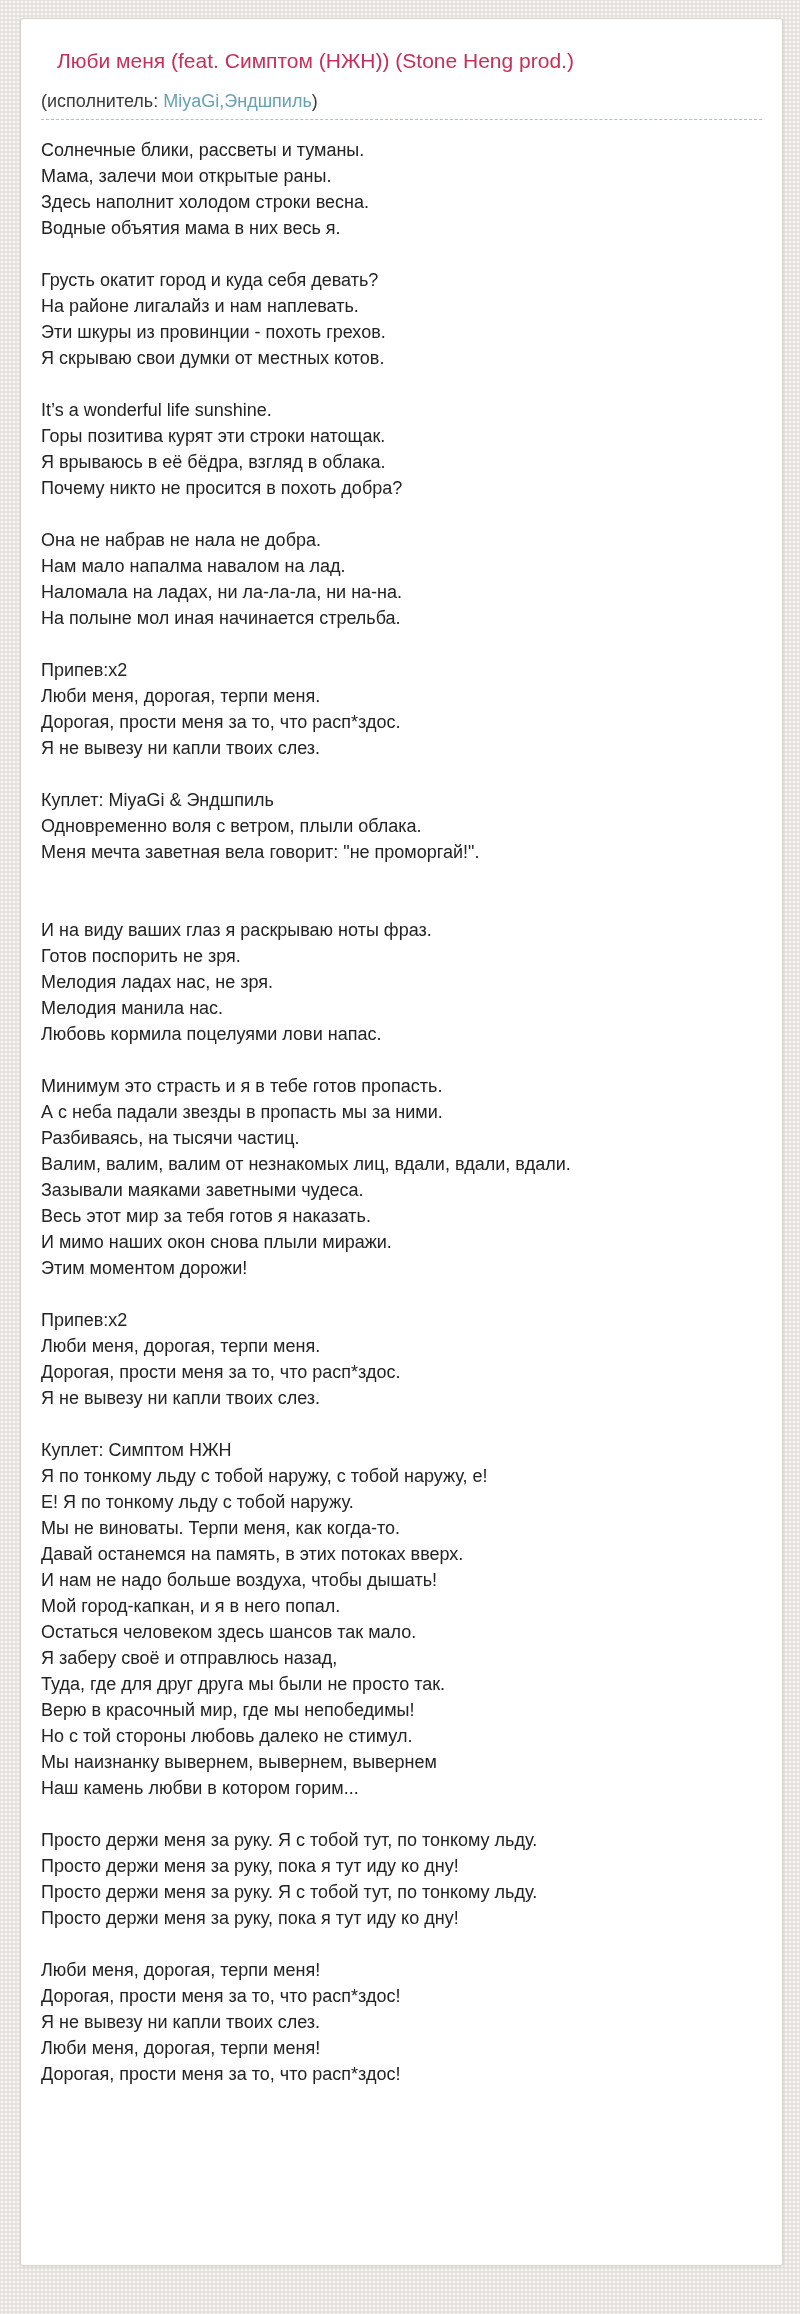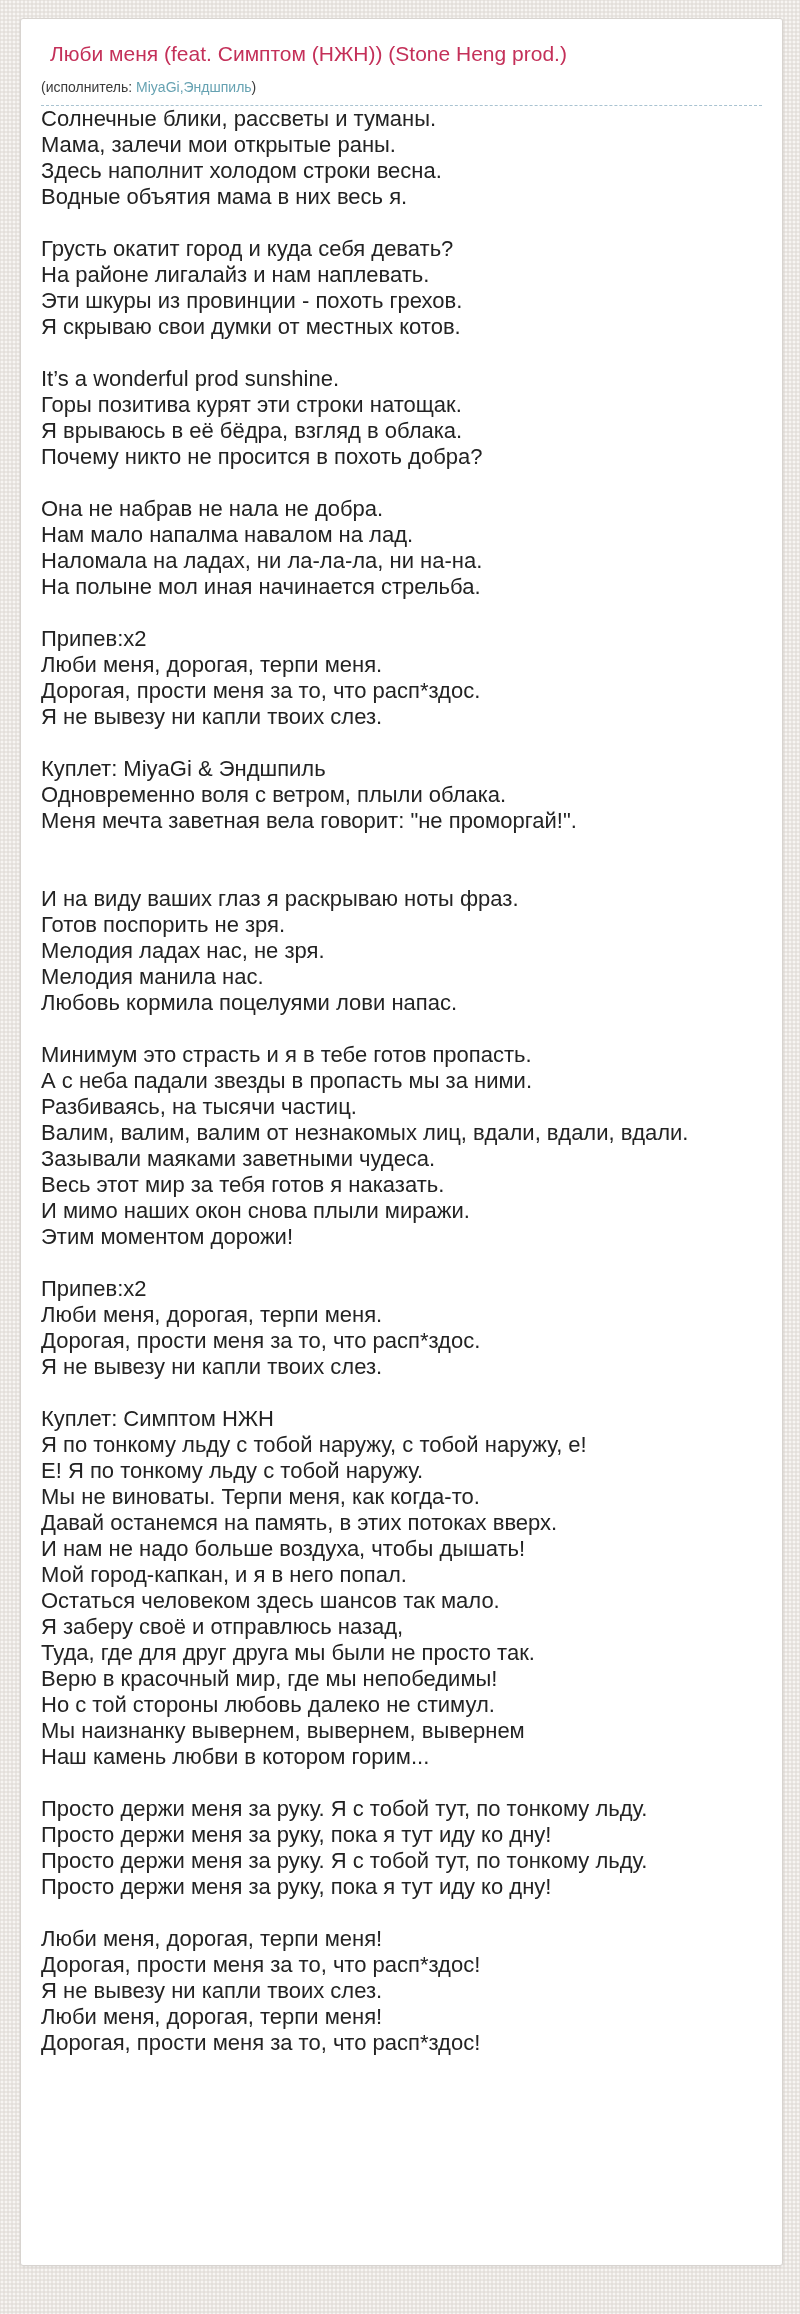--- a/index.html
+++ b/index.html
@@ -28,59 +28,60 @@
     margin:18px 15px 26px 20px;
     width:763px;
     min-height:2248px;
     background:var(--card-background);
     border:1px solid var(--card-border);
     border-radius:3px;
     box-shadow:0 1px 3px rgba(0,0,0,.07);
     padding:11px 20px 30px 20px;
   }
   .title{
-    margin:9px;
+    margin:16px;
     font-size:21px;
     font-weight:normal;
     line-height:29px;
     color:var(--title-color);
   }
   .artist-line{
-    font-size:14px;
+    font-size:18px;
     line-height:21px;
     color:#3a3a3a;
     padding-bottom:7px;
     border-bottom:1px dashed var(--separator-color);
   }
   .artist-link{
     color:var(--artist-link-color);
     text-decoration:none;
     cursor:pointer;
   }
   .lyrics{
-    font-size:22px;
+    margin-top:17px;
+    font-size:18px;
     line-height:26px;
     color:var(--body-text-color);
   }
   .lyrics p{margin:0 0 26px 0;}
   .lyrics p:last-child{margin-bottom:0;}
 </style>
 </head>
 <body>
 
 <div class="card">
   <h1 class="title">Люби меня (feat. Симптом (НЖН)) (Stone Heng prod.)</h1>
   <div class="artist-line">
     <span>(исполнитель: </span><a class="artist-link">MiyaGi,Эндшпиль</a><span>)</span>
   </div>
   <div class="separator"></div>
   <div class="lyrics">
       <p><span>Солнечные блики, рассветы и туманы.</span><br><span>Мама, залечи мои открытые раны.</span><br><span>Здесь наполнит холодом строки весна.</span><br><span>Водные объятия мама в них весь я.</span></p>
       <p><span>Грусть окатит город и куда себя девать?</span><br><span>На районе лигалайз и нам наплевать.</span><br><span>Эти шкуры из провинции - похоть грехов.</span><br><span>Я скрываю свои думки от местных котов.</span></p>
-      <p><span>It’s a wonderful prod sunshine.</span><br><span>Горы позитива курят эти строки натощак.</span><br><span>Я врываюсь в её бёдра, взгляд в облака.</span><br><span>Почему никто не просится в похоть добра?</span></p>
+      <p><span>It’s a wonderful life sunshine.</span><br><span>Горы позитива курят эти строки натощак.</span><br><span>Я врываюсь в её бёдра, взгляд в облака.</span><br><span>Почему никто не просится в похоть добра?</span></p>
       <p><span>Она не набрав не нала не добра.</span><br><span>Нам мало напалма навалом на лад.</span><br><span>Наломала на ладах, ни ла-ла-ла, ни на-на.</span><br><span>На полыне мол иная начинается стрельба.</span></p>
       <p><span>Припев:x2</span><br><span>Люби меня, дорогая, терпи меня.</span><br><span>Дорогая, прости меня за то, что расп*здос.</span><br><span>Я не вывезу ни капли твоих слез.</span></p>
       <p><span>Куплет: MiyaGi &amp; Эндшпиль</span><br><span>Одновременно воля с ветром, плыли облака.</span><br><span>Меня мечта заветная вела говорит: "не проморгай!".</span><br><br></p>
       <p><span>И на виду ваших глаз я раскрываю ноты фраз.</span><br><span>Готов поспорить не зря.</span><br><span>Мелодия ладах нас, не зря.</span><br><span>Мелодия манила нас.</span><br><span>Любовь кормила поцелуями лови напас.</span></p>
       <p><span>Минимум это страсть и я в тебе готов пропасть.</span><br><span>А с неба падали звезды в пропасть мы за ними.</span><br><span>Разбиваясь, на тысячи частиц.</span><br><span>Валим, валим, валим от незнакомых лиц, вдали, вдали, вдали.</span><br><span>Зазывали маяками заветными чудеса.</span><br><span>Весь этот мир за тебя готов я наказать.</span><br><span>И мимо наших окон снова плыли миражи.</span><br><span>Этим моментом дорожи!</span></p>
       <p><span>Припев:x2</span><br><span>Люби меня, дорогая, терпи меня.</span><br><span>Дорогая, прости меня за то, что расп*здос.</span><br><span>Я не вывезу ни капли твоих слез.</span></p>
       <p><span>Куплет: Симптом НЖН</span><br><span>Я по тонкому льду с тобой наружу, с тобой наружу, е!</span><br><span>Е! Я по тонкому льду с тобой наружу.</span><br><span>Мы не виноваты. Терпи меня, как когда-то.</span><br><span>Давай останемся на память, в этих потоках вверх.</span><br><span>И нам не надо больше воздуха, чтобы дышать!</span><br><span>Мой город-капкан, и я в него попал.</span><br><span>Остаться человеком здесь шансов так мало.</span><br><span>Я заберу своё и отправлюсь назад,</span><br><span>Туда, где для друг друга мы были не просто так.</span><br><span>Верю в красочный мир, где мы непобедимы!</span><br><span>Но с той стороны любовь далеко не стимул.</span><br><span>Мы наизнанку вывернем, вывернем, вывернем</span><br><span>Наш камень любви в котором горим...</span></p>
       <p><span>Просто держи меня за руку. Я с тобой тут, по тонкому льду.</span><br><span>Просто держи меня за руку, пока я тут иду ко дну!</span><br><span>Просто держи меня за руку. Я с тобой тут, по тонкому льду.</span><br><span>Просто держи меня за руку, пока я тут иду ко дну!</span></p>
       <p><span>Люби меня, дорогая, терпи меня!</span><br><span>Дорогая, прости меня за то, что расп*здос!</span><br><span>Я не вывезу ни капли твоих слез.</span><br><span>Люби меня, дорогая, терпи меня!</span><br><span>Дорогая, прости меня за то, что расп*здос!</span><br></p>
     </div>

